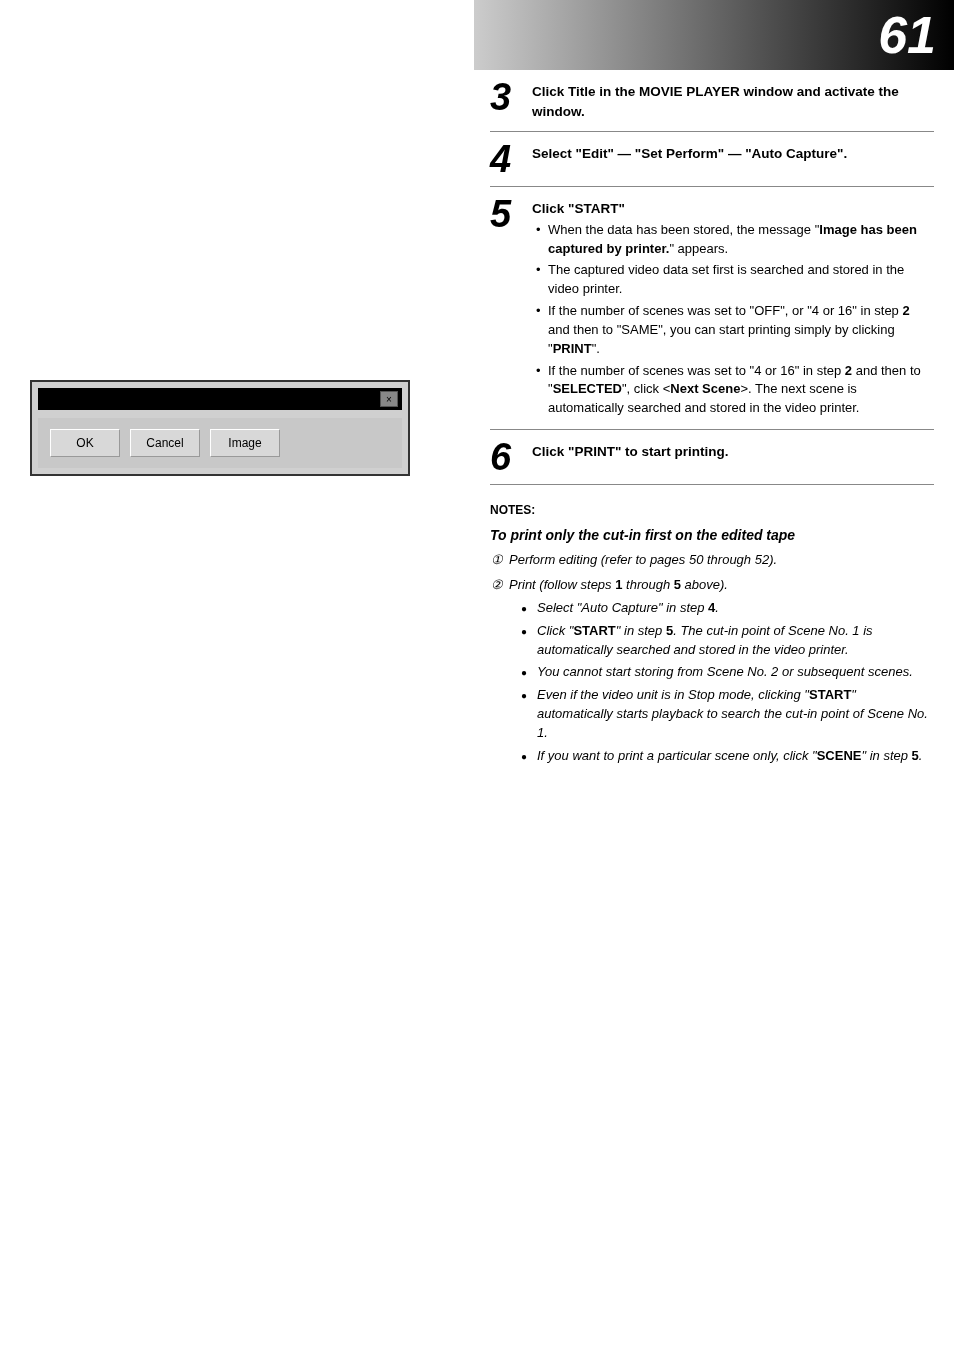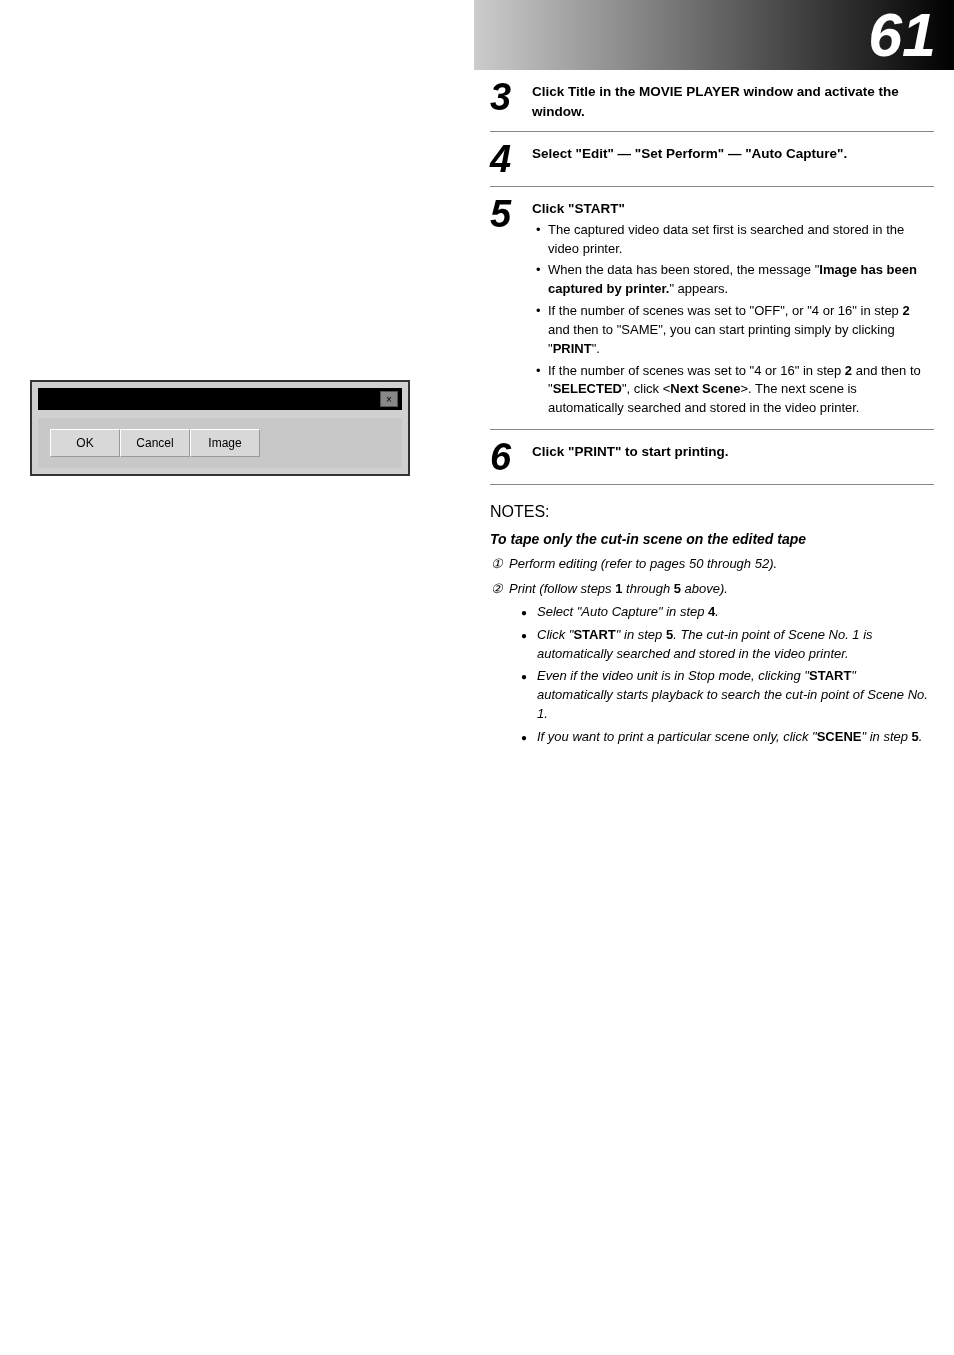--- a/index.html
+++ b/index.html
@@ -20,21 +20,21 @@
       right: 0;
       width: 480px;
       height: 70px;
       background: linear-gradient(to right, #cccccc, #000000);
       display: flex;
       align-items: center;
       justify-content: flex-end;
       padding-right: 18px;
     }
     .page-number {
-      font-size: 61px;
+      font-size: 52px;
       font-weight: bold;
       color: #ffffff;
       line-height: 1;
       font-style: italic;
     }
 
     
     .left-panel {
       position: absolute;
       top: 380px;
@@ -65,20 +65,21 @@
       align-items: center;
       justify-content: center;
       font-size: 10px;
       color: #000;
       cursor: pointer;
     }
     .dialog-body {
       background: #c8c8c8;
       padding: 10px 12px;
       display: flex;
+      gap: 10px;
       align-items: center;
       justify-content: flex-start;
       min-height: 50px;
     }
     .dialog-btn {
       background: #d8d8d8;
       border: 1px solid #999;
       border-top-color: #fff;
       border-left-color: #fff;
       padding: 6px 14px;
@@ -135,22 +136,22 @@
       content: "•";
       position: absolute;
       left: 4px;
     }
 
     
     .notes-section {
       margin-top: 18px;
     }
     .notes-title {
-      font-size: 16px;
-      font-weight: normal;
+      font-size: 12px;
+      font-weight: bold;
       margin-bottom: 10px;
     }
     .notes-subtitle {
       font-size: 14px;
       font-weight: bold;
       font-style: italic;
       margin-bottom: 8px;
     }
     .notes-list {
       list-style: none;
@@ -229,47 +230,48 @@
     <div class="step-content">
       <p>Select "<b>Edit</b>" — "<b>Set Perform</b>" — "<b>Auto Capture</b>".</p>
     </div>
   </div>
 
   <div class="step-block">
     <div class="step-number">5</div>
     <div class="step-content">
       <p>Click "<b>START</b>"</p>
       <ul>
+        <li>When the data has been stored, the message "<b>Image has been captured by printer.</b>" appears.</li>
         <li>The captured video data set first is searched and stored in the video printer.</li>
-        <li>When the data has been stored, the message "<b>Image has been captured by printer.</b>" appears.</li>
         <li>If the number of scenes was set to "OFF", or "4 or 16" in step <b>2</b> and then to "SAME", you can start printing simply by clicking "<b>PRINT</b>".</li>
         <li>If the number of scenes was set to "4 or 16" in step <b>2</b> and then to "<b>SELECTED</b>", click &lt;<b>Next Scene</b>&gt;. The next scene is automatically searched and stored in the video printer.</li>
       </ul>
     </div>
   </div>
 
   <div class="step-block">
     <div class="step-number">6</div>
     <div class="step-content">
       <p>Click "PRINT" to start printing.</p>
     </div>
   </div>
 
   <div class="notes-section">
     <div class="notes-title">NOTES:</div>
-    <div class="notes-subtitle">To tape only the cut-in scene on the edited tape</div>
+    <div class="notes-subtitle">To print only the cut-in first on the edited tape</div>
     <ul class="notes-list">
       <li class="numbered" data-num="①">
         Perform editing (refer to pages 50 through 52).
       </li>
       <li class="numbered" data-num="②">
         Print (follow steps <b>1</b> through <b>5</b> above).
         <ul class="sub-list">
           <li>Select "Auto Capture" in step <b>4</b>.</li>
           <li>Click "<b>START</b>" in step <b>5</b>. The cut-in point of Scene No. 1 is automatically searched and stored in the video printer.</li>
+          <li>You cannot start storing from Scene No. 2 or subsequent scenes.</li>
           <li>Even if the video unit is in Stop mode, clicking "<b>START</b>" automatically starts playback  to search the cut-in point of Scene No. 1.</li>
           <li>If you want to print a particular scene only, click "<b>SCENE</b>" in step <b>5</b>.</li>
         </ul>
       </li>
     </ul>
   </div>
 
 </div>
 
 </body></html>

